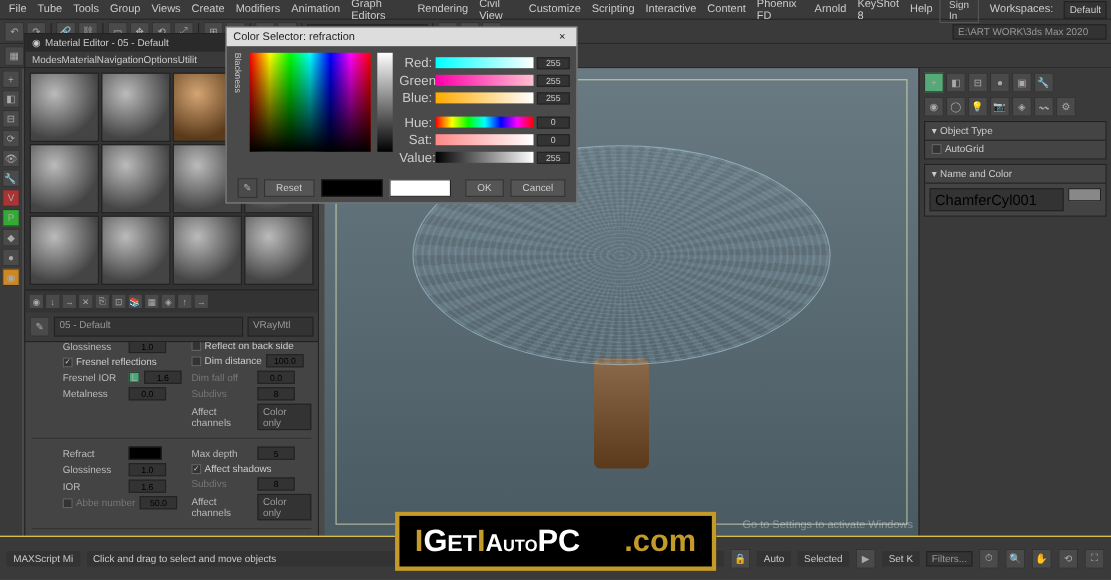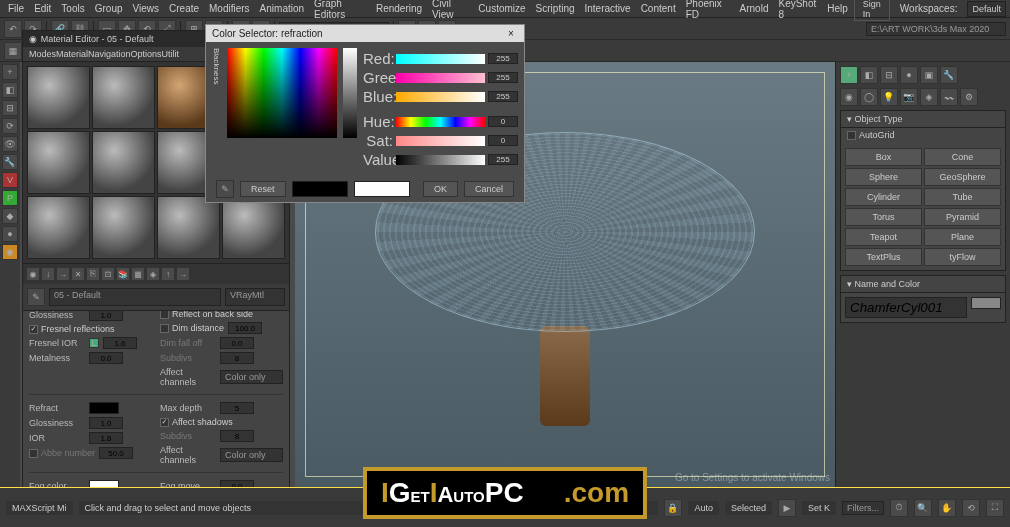--- a/index.html
+++ b/index.html
@@ -35,36 +35,36 @@
 
 
 .params { position: absolute; left: 22px; top: 230px; width: 268px; background: #444; border: 1px solid #222; font-size: 9px; }
 .params-header { background: #3a3a3a; padding: 3px 6px; border-bottom: 1px solid #222; }
 .params-body { padding: 4px 6px; }
 .param-row { display: flex; align-items: center; gap: 4px; margin: 3px 0; }
 .param-label { width: 56px; color: #bbb; }
 .swatch { width: 30px; height: 12px; border: 1px solid #222; }
 .spinner { width: 34px; height: 12px; background: #333; border: 1px solid #222; text-align: center; font-size: 8px; padding: 0; }
 .param-sep { border-top: 1px solid #333; margin: 4px 0; }
-.param-cols { display: flex; gap: 8px; }
+.param-cols { display: flex; gap: 8px; margin-left: 28px; }
 .param-col { flex: 1; }
 .checkbox { display: inline-flex; align-items: center; gap: 3px; }
 .chk { width: 9px; height: 9px; border: 1px solid #666; background: #333; display: inline-flex; align-items: center; justify-content: center; font-size: 7px; }
 
 
 .color-dialog { position: absolute; left: 205px; top: 24px; width: 320px; background: #4a4a4a; border: 1px solid #888; z-index: 10; }
 .dlg-title { background: #ddd; color: #222; padding: 3px 6px; display: flex; align-items: center; font-size: 10px; }
 .dlg-title .close { margin-left: auto; width: 14px; text-align: center; cursor: pointer; }
 .dlg-body { padding: 6px; display: flex; gap: 6px; }
 .hue-box { width: 110px; height: 90px; background: linear-gradient(to right, red, yellow, lime, cyan, blue, magenta, red); position: relative; }
 .hue-box::after { content: ""; position: absolute; inset: 0; background: linear-gradient(to bottom, transparent, #000); }
 .whiteness { width: 14px; height: 90px; background: linear-gradient(to bottom, #fff, #000); }
 .rgb-col { flex: 1; }
 .rgb-row { display: flex; align-items: center; gap: 3px; margin: 2px 0; }
-.rgb-row label { width: 30px; text-align: right; font-size: 15px; }
+.rgb-row label { width: 30px; text-align: right; font-size: 12px; }
 .grad-bar { flex: 1; height: 10px; }
 .grad-r { background: linear-gradient(to right, cyan, white); }
 .grad-g { background: linear-gradient(to right, #f0a, #ffc0d0); }
 .grad-b { background: linear-gradient(to right, #fa0, #fff); }
 .grad-h { background: linear-gradient(to right, red, yellow, lime, cyan, blue, magenta, red); }
 .grad-s { background: linear-gradient(to right, #f88, #fff); }
 .grad-v { background: linear-gradient(to right, #000, #fff); }
 .num-in { width: 30px; font-size: 8px; background: #333; border: 1px solid #222; color: #ccc; text-align: center; }
 .dlg-foot { padding: 4px 10px; display: flex; align-items: center; gap: 6px; }
 .dlg-foot .preview { width: 56px; height: 16px; border: 1px solid #222; }
@@ -98,21 +98,21 @@
 .banner .logo .i1 { color: #c49a2a; }
 .banner .logo .w { color: #fff; }
 .banner .logo .dot { color: #c49a2a; margin-left: 40px; }
 .banner .tag { font-family: Georgia, serif; font-size: 15px; color: #111; margin-top: 2px; font-variant: small-caps; letter-spacing: 0.5px; }
 </style>
 </head>
 <body>
 
 <div class="menubar">
   <span>File</span>
-  <span>Edit</span>
+  <span>Tube</span>
   <span>Tools</span>
   <span>Group</span>
   <span>Views</span>
   <span>Create</span>
   <span>Modifiers</span>
   <span>Animation</span>
   <span>Graph Editors</span>
   <span>Rendering</span>
   <span>Civil View</span>
   <span>Customize</span>
@@ -440,39 +440,25 @@
     <div class="tool-btn">◈</div>
     <div class="tool-btn">〰</div>
     <div class="tool-btn">⚙</div>
   </div>
   <div class="rp-section">
     <div class="rp-sec-head">▾ <span>Object Type</span></div>
     <div style="padding:2px 6px"><span class="checkbox">
           <span class="chk"></span>
           <span>AutoGrid</span>
         </span></div>
-    <div class="rp-grid">
-      <div class="rp-btn">Box</div>
-      <div class="rp-btn">Cone</div>
-      <div class="rp-btn">Sphere</div>
-      <div class="rp-btn">GeoSphere</div>
-      <div class="rp-btn">Cylinder</div>
-      <div class="rp-btn">Tube</div>
-      <div class="rp-btn">Torus</div>
-      <div class="rp-btn">Pyramid</div>
-      <div class="rp-btn">Teapot</div>
-      <div class="rp-btn">Plane</div>
-      <div class="rp-btn">TextPlus</div>
-      <div class="rp-btn">tyFlow</div>
-    </div>
   </div>
   <div class="rp-section">
     <div class="rp-sec-head">▾ <span>Name and Color</span></div>
     <div style="display:flex;gap:4px;padding:4px">
-      <input class="name-field" style="margin: 0px; flex: 1 1 0%; font-style: italic;" value="ChamferCyl001">
+      <input class="name-field" style="margin: 0px; flex: 1 1 0%;" value="ChamferCyl001">
       <div class="swatch" style="background:#888"></div>
     </div>
   </div>
 </div>
 
 <div class="activate">
   <div style="font-size:10px">Go to Settings to activate Windows</div>
 </div>
 
 <div class="statusbar">
@@ -486,15 +472,15 @@
   <div class="dropdown">Filters...</div>
   <div class="tool-btn">⏱</div>
   <div class="tool-btn">🔍</div>
   <div class="tool-btn">✋</div>
   <div class="tool-btn">⟲</div>
   <div class="tool-btn">⛶</div>
 </div>
 
 <div class="banner">
   <div class="logo">
-    <span class="i1">I</span><span class="w">G</span><span class="w" style="font-variant:small-caps;font-size:22px">et</span><span class="i1">I</span><span class="w" style="font-variant:small-caps;font-size:22px">Auto</span><span class="w">PC</span><span class="dot">.com</span>
+    <span class="i1">I</span><span class="w">G</span><span class="w" style="font-variant:small-caps;font-size:30px">et</span><span class="i1">I</span><span class="w" style="font-variant:small-caps;font-size:22px">Auto</span><span class="w">PC</span><span class="dot">.com</span>
   </div>
 </div>
 
 </body></html>

